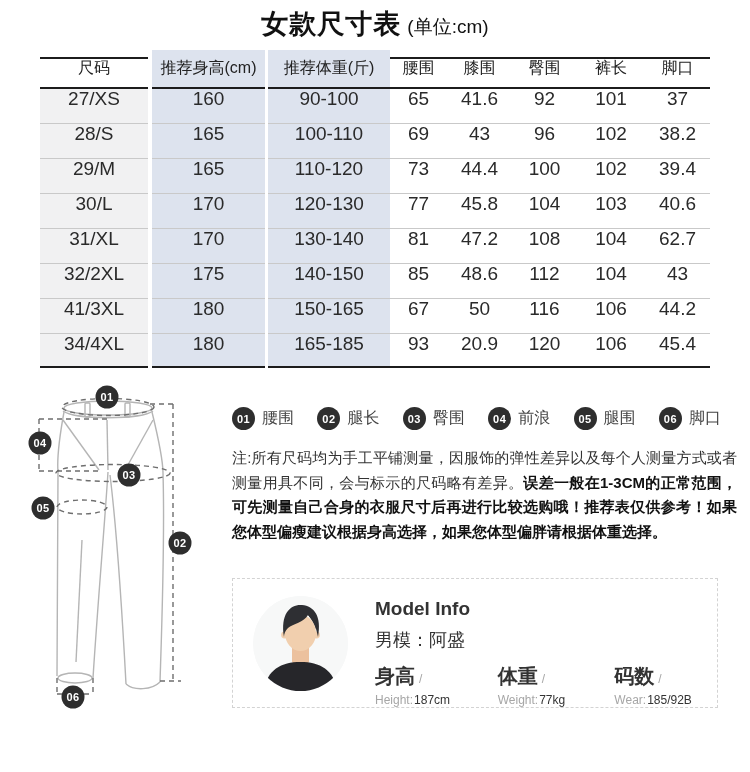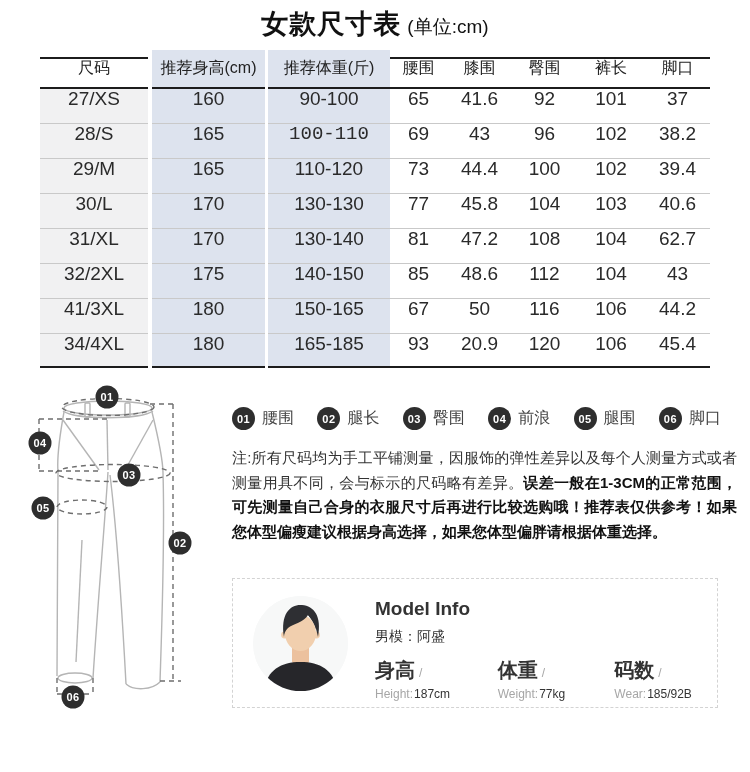--- a/index.html
+++ b/index.html
@@ -46,21 +46,21 @@
 
   
   .size-note { position:absolute; left:232px; top:446px; width:505px; font-size:15px; line-height:24.6px; color:#333; text-align:justify; }
   .size-note b { color:#111; }
 
   
   .model-card { position:absolute; left:232px; top:578px; width:486px; height:130px; border:1px dashed #d3d3d3; background:#fff; }
   .model-avatar { position:absolute; left:20px; top:17px; width:95px; height:95px; border-radius:50%; overflow:hidden; background:#f7f8f8; }
   .model-text { position:absolute; left:142px; top:19px; }
   .model-title { font-size:19px; font-weight:bold; color:#333; }
-  .model-name { font-size:14px; color:#333; margin-top:8px; }
+  .model-name { font-size:18px; color:#333; margin-top:8px; }
   .model-stats { display:flex; gap:22px; margin-top:11px; align-items:baseline; }
   .stat-item b { font-size:20px; color:#333; }
   .stat-sub { font-size:12px; color:#a6a6a6; margin:0 1px 0 4px; }
   .stat-val { font-size:12px; color:#333; }
 </style>
 </head>
 <body>
 
 <div class="page">
 
@@ -108,21 +108,21 @@
           <div class="t-cell" style="width: 65px;">41.6</div>
           <div class="t-cell" style="width: 65px;">92</div>
           <div class="t-cell" style="width: 68px;">101</div>
           <div class="t-cell" style="width: 65px;">37</div>
         </div>
         <div class="t-row t-data">
           <div class="t-cell" style="width: 108px;">28/S</div>
           <div class="t-cell" style="width: 4px;"></div>
           <div class="t-cell" style="width: 113px;">165</div>
           <div class="t-cell" style="width: 3px;"></div>
-          <div class="t-cell" style="width: 122px; font-family: Liberation Mono, monospace;">100-110</div>
+          <div class="t-cell" style="width: 122px;">100-110</div>
           <div class="t-cell" style="width: 57px;">69</div>
           <div class="t-cell" style="width: 65px;">43</div>
           <div class="t-cell" style="width: 65px;">96</div>
           <div class="t-cell" style="width: 68px;">102</div>
           <div class="t-cell" style="width: 65px;">38.2</div>
         </div>
         <div class="t-row t-data">
           <div class="t-cell" style="width: 108px;">29/M</div>
           <div class="t-cell" style="width: 4px;"></div>
           <div class="t-cell" style="width: 113px;">165</div>
@@ -132,21 +132,21 @@
           <div class="t-cell" style="width: 65px;">44.4</div>
           <div class="t-cell" style="width: 65px;">100</div>
           <div class="t-cell" style="width: 68px;">102</div>
           <div class="t-cell" style="width: 65px;">39.4</div>
         </div>
         <div class="t-row t-data">
           <div class="t-cell" style="width: 108px;">30/L</div>
           <div class="t-cell" style="width: 4px;"></div>
           <div class="t-cell" style="width: 113px;">170</div>
           <div class="t-cell" style="width: 3px;"></div>
-          <div class="t-cell" style="width: 122px;">130-130</div>
+          <div class="t-cell" style="width: 122px;">120-130</div>
           <div class="t-cell" style="width: 57px;">77</div>
           <div class="t-cell" style="width: 65px;">45.8</div>
           <div class="t-cell" style="width: 65px;">104</div>
           <div class="t-cell" style="width: 68px;">103</div>
           <div class="t-cell" style="width: 65px;">40.6</div>
         </div>
         <div class="t-row t-data">
           <div class="t-cell" style="width: 108px;">31/XL</div>
           <div class="t-cell" style="width: 4px;"></div>
           <div class="t-cell" style="width: 113px;">170</div>

